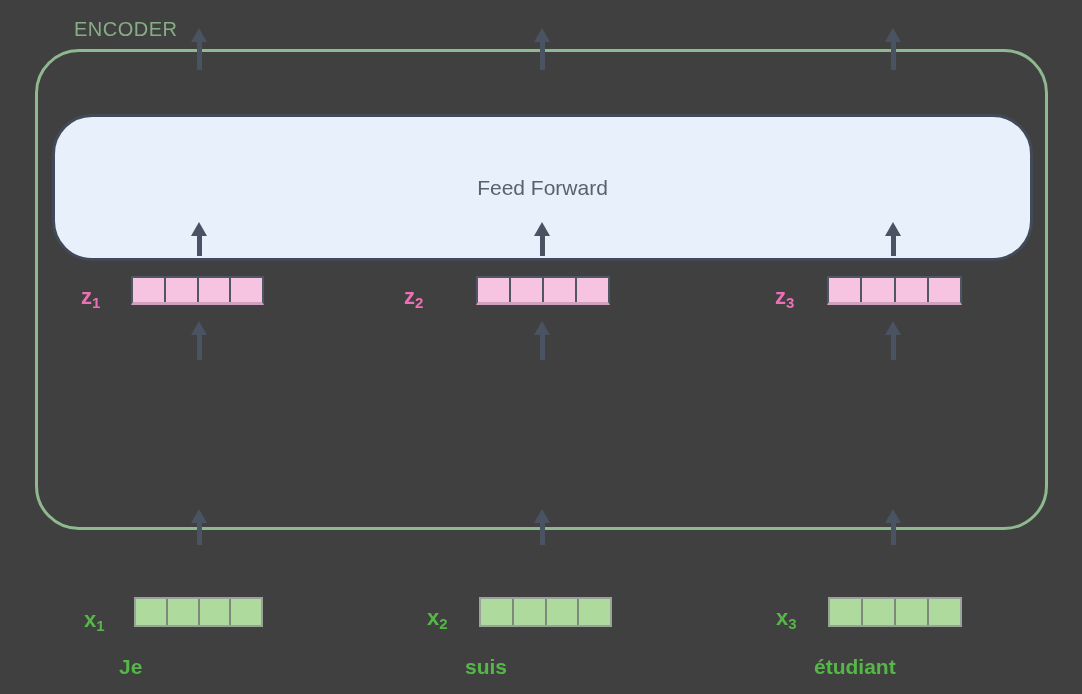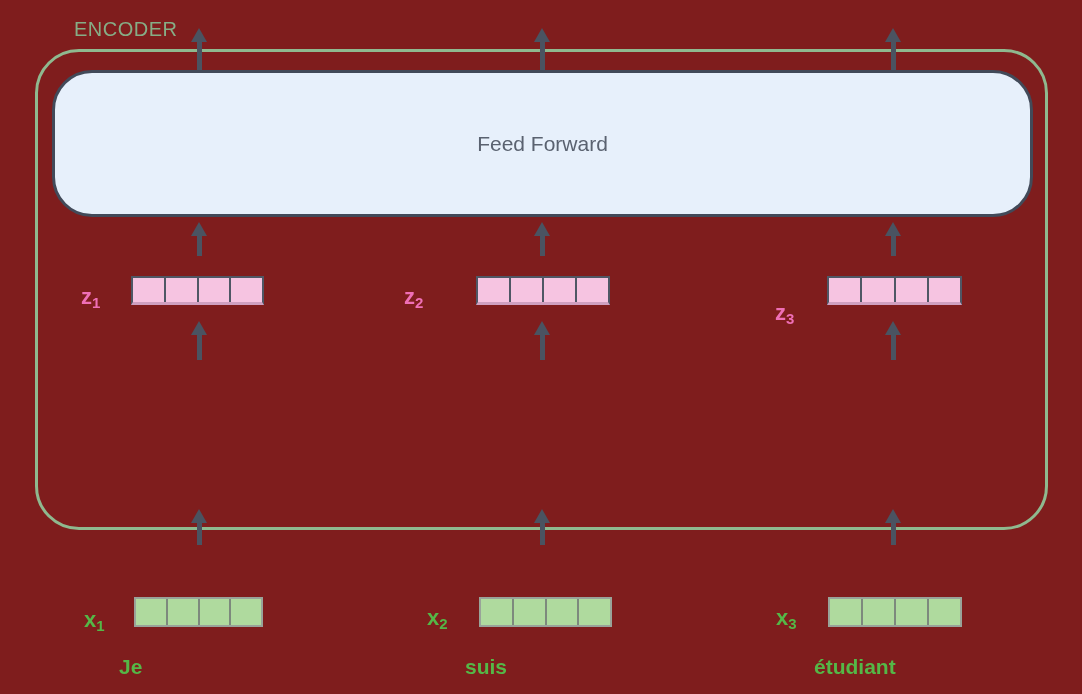--- a/index.html
+++ b/index.html
@@ -1,37 +1,37 @@
 <!DOCTYPE html>
 <html><head>
 <meta charset="utf-8">
 <style>
   html,body { margin:0; padding:0; background:#ffffff; }
   #canvas {
     position:relative; width:1082px; height:694px;
-    background:#7f1d1d; overflow:hidden;
+    background:#404040; overflow:hidden;
     font-family:"Liberation Sans", sans-serif;
   }
 
   
   .encoder-frame {
     position:absolute; left:35px; top:49px; width:1007px; height:475px;
     border:3px solid #8fb98f; border-radius:44px; background:transparent;
   }
   .encoder-label {
     position:absolute; left:74px; top:18px;
     font-size:20px; letter-spacing:0.5px; color:#86ad86; font-weight:normal;
   }
 
   
   .layer-box {
     position:absolute; left:52px; width:975px; height:141px;
     border:3px solid #424a59; border-radius:40px;
     display:flex; align-items:center; justify-content:center;
-    font-size:21px; color:#5a6270;
+    font-size:21px; color:#5a6270;margin-top:44px;
   }
   .layer-box.ff { top:70px; background:#e7f0fb; }
   .layer-box.sa { top:360px; background:#fcebd9; }
 
   
   .arrow {
     position:absolute; width:18px;
     display:flex; flex-direction:column; align-items:center;
   }
   .arrow .head {
@@ -117,21 +117,21 @@
   </div>
 
   <div class="vec-label pink" style="left:404px; top:278px;"><span>z</span><span class="sub">2</span></div>
   <div class="vec pink" style="left:476px; top:276px; width:134px; height:29px;">
     <div class="cell"></div>
       <div class="cell"></div>
       <div class="cell"></div>
       <div class="cell"></div>
   </div>
 
-  <div class="vec-label pink" style="left:775px; top:278px;margin-top:16px;"><span>z</span><span class="sub">3</span></div>
+  <div class="vec-label pink" style="left:775px; top:278px;"><span>z</span><span class="sub">3</span></div>
   <div class="vec pink" style="left:827px; top:276px; width:135px; height:29px;">
     <div class="cell"></div>
       <div class="cell"></div>
       <div class="cell"></div>
       <div class="cell"></div>
   </div>
 
   <div class="arrow" style="left:190px; top:321px; height:39px;">
       <div class="head"></div>
       <div class="shaft"></div>

